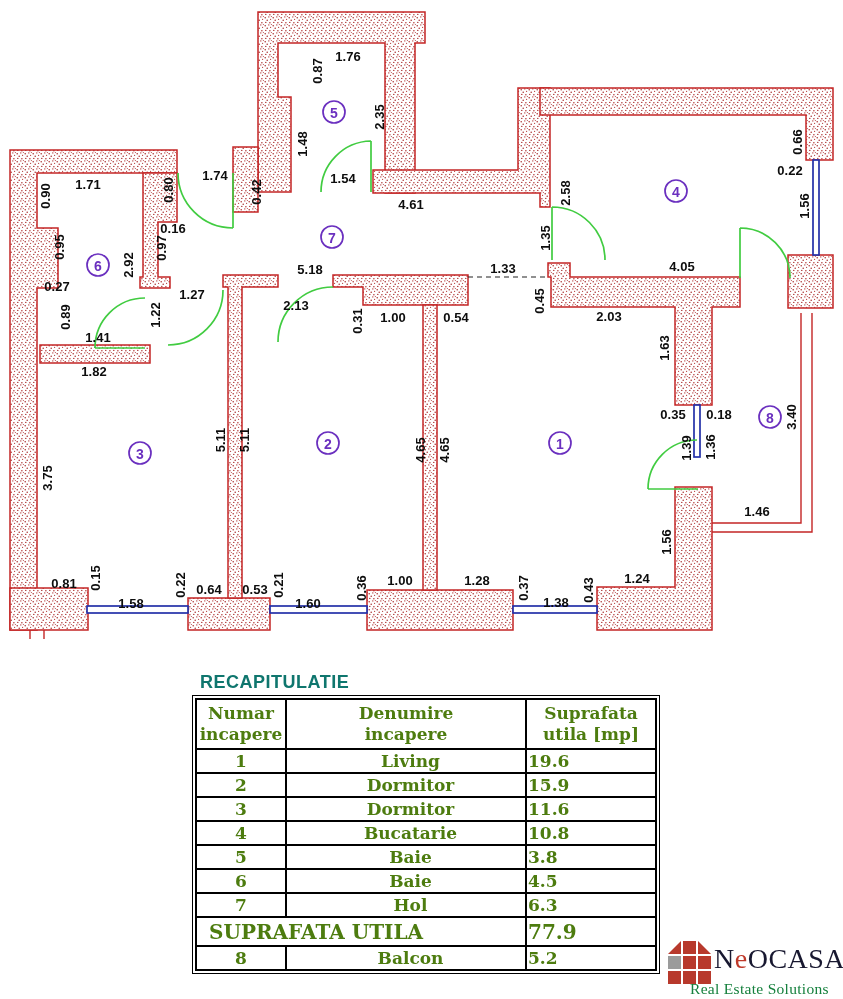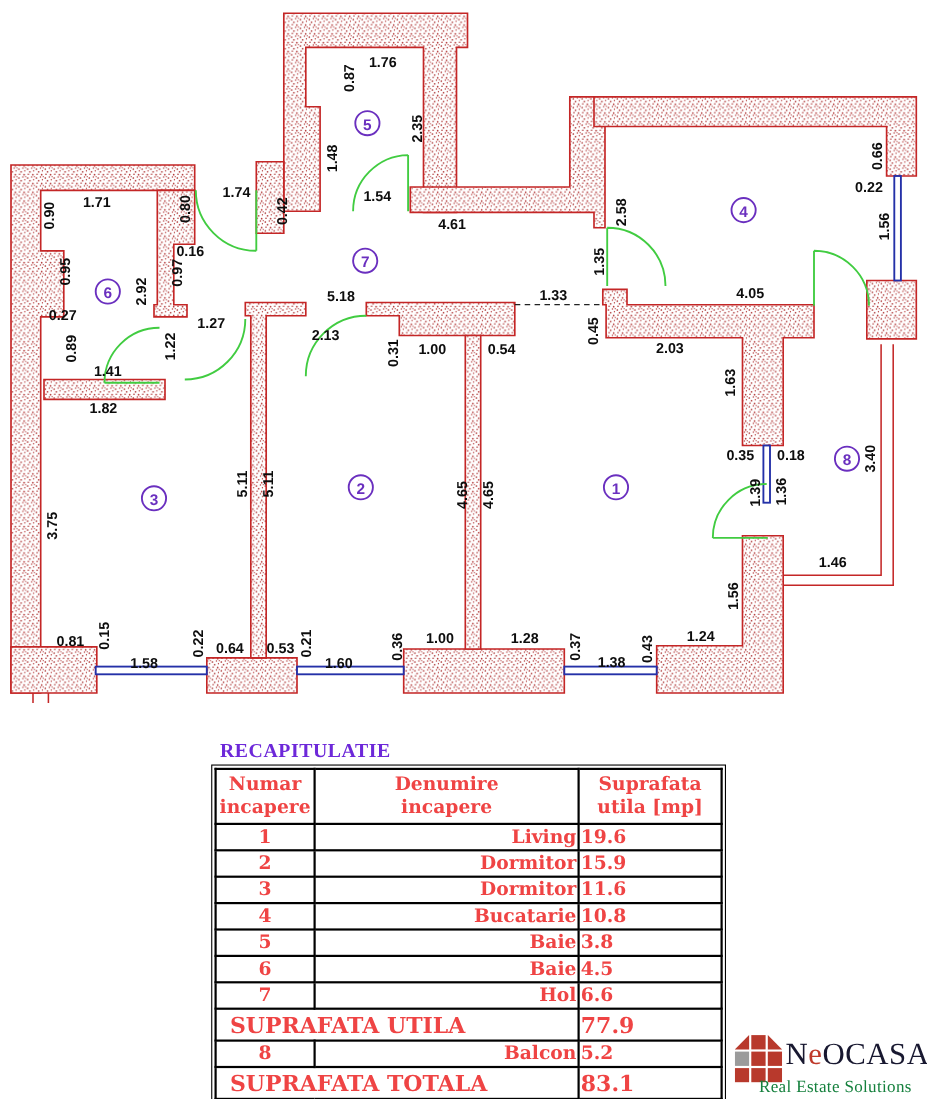--- a/index.html
+++ b/index.html
@@ -10,32 +10,32 @@
   .win{fill:#fff;stroke:#2431a8;stroke-width:1.7;}
   .rail{fill:none;stroke:#c42626;stroke-width:1.4;}
   .tick{stroke:#c42626;stroke-width:1.4;}
   .dash{stroke:#222;stroke-width:1.2;stroke-dasharray:5 4;fill:none;}
   .d{font-family:"Liberation Sans",sans-serif;font-size:13px;font-weight:bold;fill:#0d0d0d;
      text-anchor:middle;dominant-baseline:central;}
   .room circle{fill:none;stroke:#6a2fbf;stroke-width:1.7;}
   .room text{font-family:"Liberation Sans",sans-serif;font-size:14px;font-weight:bold;fill:#6a2fbf;
      text-anchor:middle;dominant-baseline:central;}
 
-  .recap-title{position:absolute;left:200px;top:672px;font-family:Liberation Serif, serif;
-     font-size:18px;font-weight:bold;color:#6d28d9;letter-spacing:.5px;}
+  .recap-title{position:absolute;left:200px;top:672px;font-family:Liberation Sans, sans-serif;
+     font-size:18px;font-weight:bold;color:#0f766e;letter-spacing:.5px;}
   .recap{position:absolute;left:195px;top:698px;}
   table.recap-table{border-collapse:collapse;width:460px;table-layout:fixed;
-     font-family:"DejaVu Serif","Liberation Serif",serif;font-weight:bold;color:#ef4444;
+     font-family:"DejaVu Serif","Liberation Serif",serif;font-weight:bold;color:#4d7c0f;
      outline:1.5px solid #000;outline-offset:2px;background:#fff;}
   table.recap-table td,table.recap-table th{border:2px solid #000;font-size:17px;overflow:hidden;white-space:nowrap;}
   col.c1{width:90px;} col.c2{width:240px;} col.c3{width:130px;}
   tr.head th{height:46px;line-height:1.25;font-size:17px;text-align:center;vertical-align:middle;}
   tr.data{height:22px;}
   tr.data td.num{text-align:center;}
-  tr.data td.nm{padding-left:10px;text-align:right;}
+  tr.data td.nm{padding-left:10px;text-align:center;}
   td.ar{text-align:left;padding-right:8px;}
   tr.big{height:29px;}
   tr.big td.lbl{padding-left:12px;font-size:20px;text-align:left;}
   tr.big td.ar{font-size:20px;}
 
   .logo{position:absolute;left:664px;top:938px;width:180px;height:61px;}
   .logo svg{position:absolute;left:4px;top:3px;}
   .lr{fill:#b8392c;} .lg{fill:#9b9b9b;}
   .brand{position:absolute;left:50px;top:7px;font-family:"Liberation Serif",serif;font-size:28px;
      color:#181830;letter-spacing:.5px;line-height:1;}
@@ -237,34 +237,30 @@
     <td class="ar">3.8</td>
   </tr>
   <tr class="data">
     <td class="num">6</td>
     <td class="nm">Baie</td>
     <td class="ar">4.5</td>
   </tr>
   <tr class="data">
     <td class="num">7</td>
     <td class="nm">Hol</td>
-    <td class="ar">6.6</td>
+    <td class="ar">6.3</td>
   </tr>
   <tr class="big">
     <td class="lbl" colspan="2">SUPRAFATA  UTILA</td>
     <td class="ar">77.9</td>
   </tr>
   <tr class="data">
     <td class="num">8</td>
     <td class="nm">Balcon</td>
     <td class="ar">5.2</td>
-  </tr>
-  <tr class="big">
-    <td class="lbl" colspan="2">SUPRAFATA  TOTALA</td>
-    <td class="ar">83.1</td>
   </tr>
 
   </tbody>
 </table>
 </div>
 
 <div class="logo">
   <svg width="43" height="43" viewBox="0 0 43 43">
     <polygon class="lr" points="0,13 13,13 13,0"></polygon>
     <rect class="lr" x="15" y="0" width="13" height="13"></rect>

